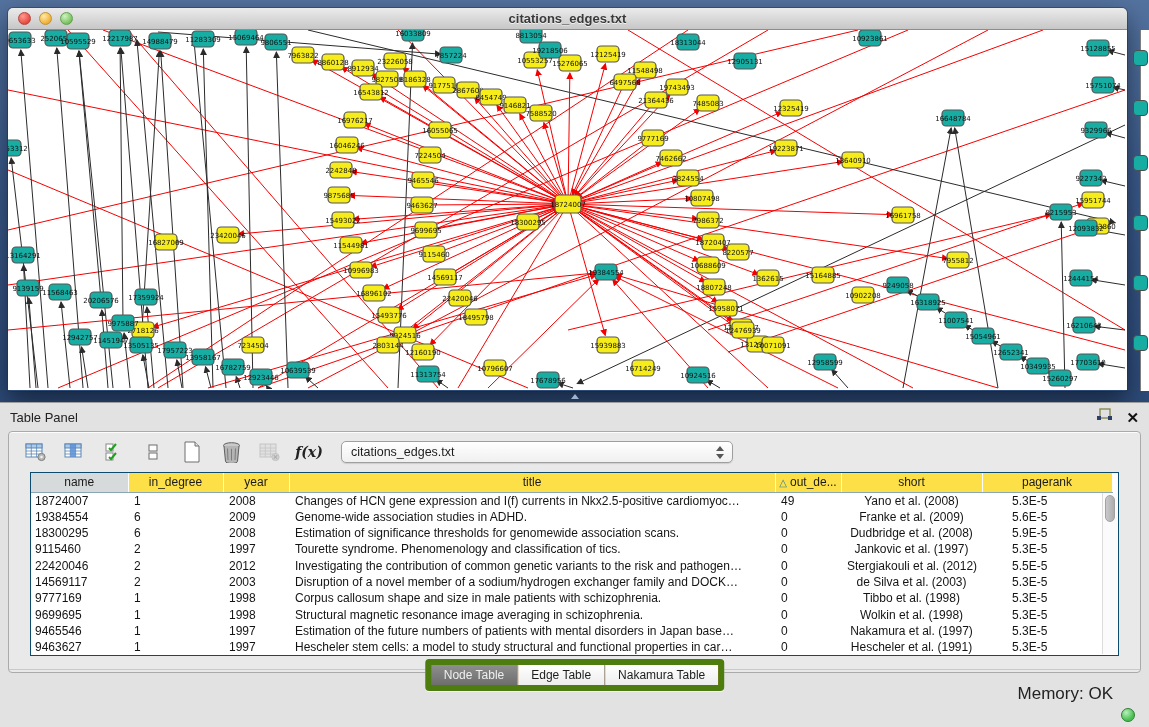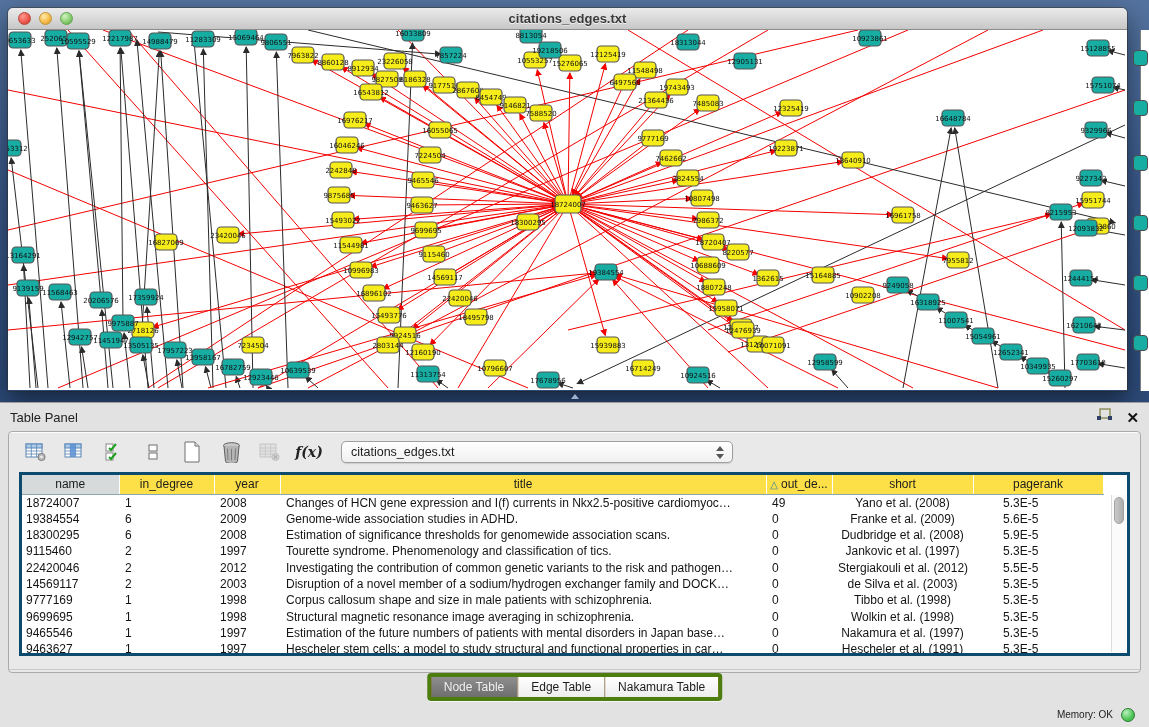--- a/index.html
+++ b/index.html
@@ -50,51 +50,51 @@
   .combo { position:relative; width:392px; height:22px; margin-left:6px;
     border:1px solid #9f9f9f; border-radius:5px; background:linear-gradient(#ffffff,#f0f0f0);
     box-shadow:0 1px 1px rgba(0,0,0,.12); }
   .combo .cval { position:absolute; left:9px; top:3px; font-size:12.5px; color:#1c1c1c; }
   .combo .steppers { position:absolute; right:7px; top:2px; width:9px; height:17px; }
   .combo .up, .combo .dn { position:absolute; left:0; width:0; height:0;
     border-left:4.5px solid transparent; border-right:4.5px solid transparent; }
   .combo .up { top:2px; border-bottom:5px solid #565656; }
   .combo .dn { bottom:2px; border-top:5px solid #565656; }
 
-  .table-wrap { position:relative; margin:0 10px; height:184px; background:#fff;
-    border:3px solid #0c4a6e; overflow:hidden; }
+  .table-wrap { position:relative; margin:0 21px; height:184px; background:#fff;
+    border:1px solid #0c4a6e; overflow:hidden; }
   table { border-collapse:collapse; table-layout:fixed; width:1081px; }
   th { height:19px; background:#fde047; font-size:12px; font-weight:normal; color:#1b1b1b;
     border-right:1px solid #fdfdfd; border-bottom:1px solid #89a8b3; text-align:center;
     overflow:hidden; white-space:nowrap; }
   th.first { background:#d6dadb; }
   .sort-tri { color:#2e7fa3; font-size:10px; margin-right:3px; }
   td { font-size:12px; color:#141414; height:16px; line-height:16.3px; padding:0 6px;
     white-space:nowrap; overflow:hidden; }
   td.c-name { padding-left:4px; }
   td.c-short { text-align:center; }
   td.c-pr { padding-left:30px; }
   .vscroll { position:absolute; right:1px; top:20px; bottom:1px; width:15px;
     background:#fbfbfb; border-left:1px solid #dcdcdc; }
   .vthumb { position:absolute; left:2px; top:2px; width:10px; height:27px; border-radius:5px;
     background:linear-gradient(90deg,#c9c9c9,#adadad); border:1px solid #a2a2a2; }
 
   .tabzone { position:relative; height:27px; margin-top:3px; }
   .tabzone::before { content:""; position:absolute; left:0; right:0; top:10px; border-top:1px solid #c9c9c9; }
-  .seg { position:absolute; left:50%; transform:translateX(-50%); top:14px; display:inline-flex;
-    border:4px solid #4d7c0f; border-radius:4px; overflow:hidden; background:#a16207;
+  .seg { position:absolute; left:50%; transform:translateX(-50%); top:0; display:inline-flex;
+    border:6px solid #4d7c0f; border-radius:4px; overflow:hidden; background:#a16207;
     box-shadow:0 1px 0 rgba(255,255,255,.7); }
   .seg button { font-family:"Liberation Sans",sans-serif; font-size:12px; color:#1d1d1d;
     height:20px; padding:0 13px; border:none; border-right:1px solid #ababab;
     background:linear-gradient(#ffffff,#ededed); cursor:default; }
   .seg button:last-child { border-right:none; }
   .seg button.active { background:linear-gradient(#8e8e8e,#6e6e6e); color:#efefef; }
 
   .statusbar { position:absolute; right:0; bottom:0; left:0; height:26px; }
-  .mem-label { position:absolute; right:36px; bottom:7px; font-size:10px; color:#222; }
+  .mem-label { position:absolute; right:36px; bottom:23px; font-size:17px; color:#222; }
   .mem-dot { position:absolute; right:14px; bottom:5px; width:14px; height:14px; border-radius:50%;
     border:1px solid #2f7c35; }
 </style>
 </head>
 <body>
 
 <div class="desktop">
   <div class="net-window">
     <div class="titlebar">
       <div class="lights">

